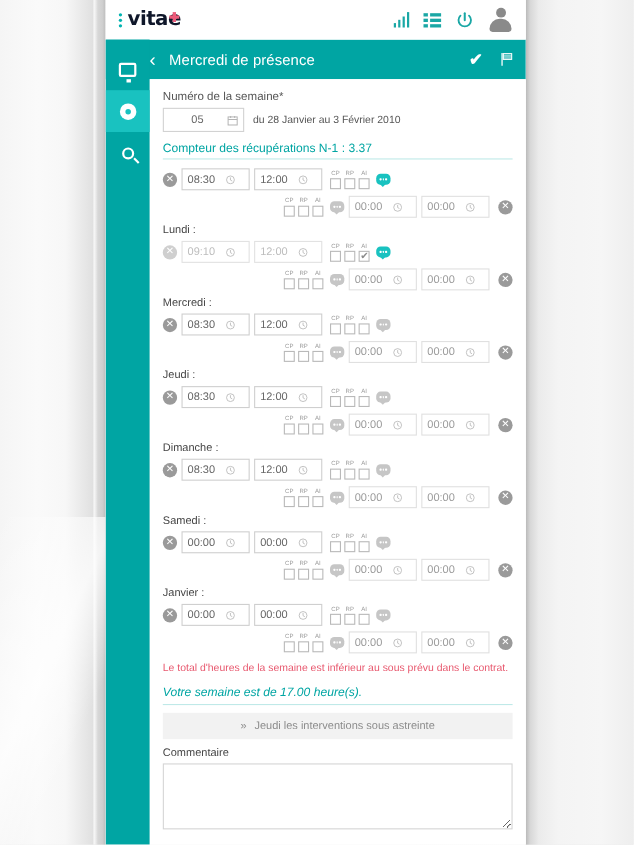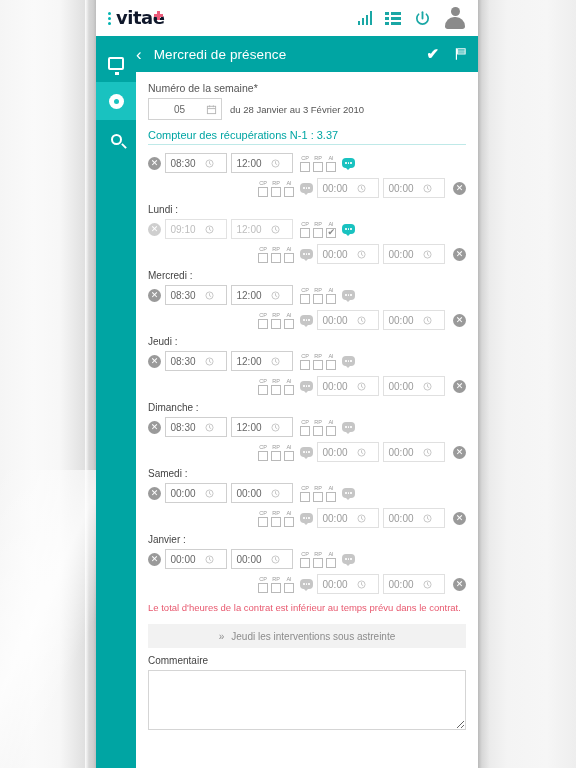--- a/index.html
+++ b/index.html
@@ -774,21 +774,22 @@
               <span class="clk" style="font-size: 0px;"><svg width="9" height="9" viewBox="0 0 24 24">
                   <circle cx="12" cy="12" r="9.5" fill="none" stroke="#b6b6b6" stroke-width="2"></circle>
                   <path d="M12 7 V12.5 L15.5 14.5" fill="none" stroke="#b6b6b6" stroke-width="2" stroke-linecap="round"></path>
                 </svg></span>
             </div>
             <div class="xbtn" style="margin-left: 4px;">✕</div>
           </div>
         </div>
       </div>
 
-    <div class="warn">Le total d'heures de la contrat est inférieur au temps prévu dans le contrat.</div>
+    <div class="warn">Le total d'heures de la semaine est inférieur au sous prévu dans le contrat.</div>
+    <div class="summary">Votre semaine est de 17.00 heure(s).</div>
 
     <div class="astreinte">
       <span class="chev">»</span>
       <span>Jeudi les interventions sous astreinte</span>
     </div>
 
     <div class="cmt-lbl">Commentaire</div>
     <textarea class="cmt-box" placeholder="" style=""></textarea>
   </div>
 </div>

